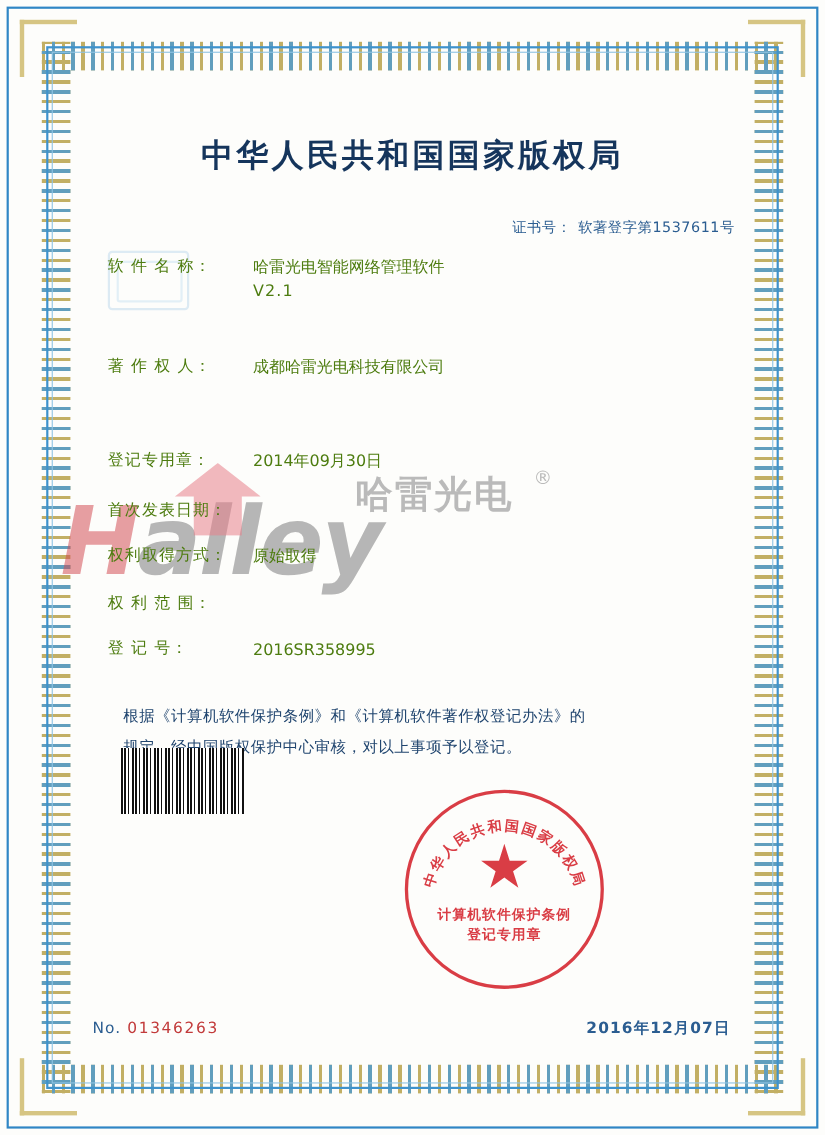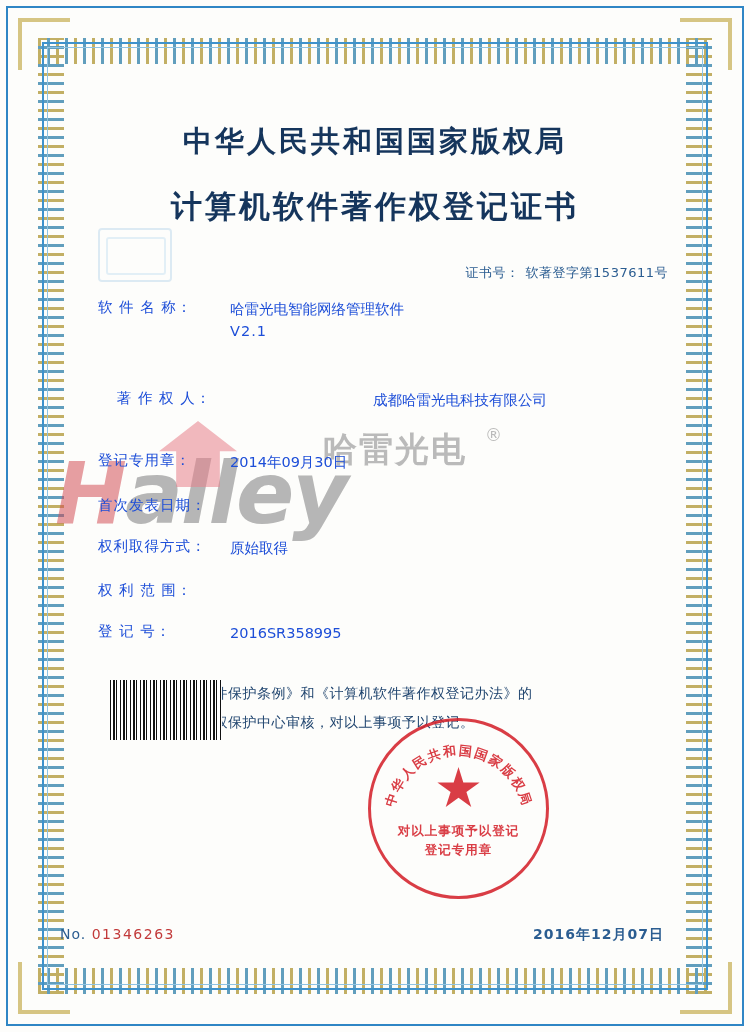--- a/index.html
+++ b/index.html
@@ -116,39 +116,39 @@
     margin-top: 16px;
     padding-left: 38px;
     position: relative;
     z-index: 3;
   }
   .row {
     display: flex;
     align-items: flex-start;
     margin-bottom: 22px;
     font-size: 14.5px;
-    color: #1d4ed8;
+    color: #4d7c0f;
   }
   .row .k {
     width: 132px;
     flex: 0 0 132px;
     letter-spacing: 1px;
     white-space: nowrap;
   }
   .row .v {
     flex: 1;
     line-height: 1.55;
   }
   .row .v .line2 {
     display: block;
     font-family: "DejaVu Sans", sans-serif;
     letter-spacing: 1px;
   }
   .gap-lg { margin-bottom: 46px; }
-  .gap-md { margin-bottom: 40px; text-align: center; }
+  .gap-md { margin-bottom: 64px; }
 
   .statement {
     margin-top: 34px;
     padding: 0 34px 0 52px;
     font-size: 14px;
     line-height: 2.1;
     color: #20456f;
     letter-spacing: .5px;
   }
 
@@ -286,20 +286,21 @@
     bottom: 88px;
     display: flex;
     justify-content: space-between;
     align-items: baseline;
     font-size: 14px;
     color: #2b5d91;
     z-index: 2;
   }
   .footer .serial {
     letter-spacing: 1px;
+    margin-left: 24px;
   }
   .footer .serial .num {
     color: #c23a3a;
     letter-spacing: 1.5px;
   }
   .footer .issue-date {
     letter-spacing: 1px;
     padding-right: 26px;
     font-weight: bold;
   }
@@ -315,21 +316,20 @@
   <div class="corner tl"></div>
   <div class="corner tr"></div>
   <div class="corner bl"></div>
   <div class="corner br"></div>
   <div class="border-inner"></div>
   <div class="border-inner2"></div>
 
   <div class="content">
 
     <div class="title-main">中华人民共和国国家版权局</div>
-    <div class="title-sub">计算机软件著作权登记证书</div>
 
     <div class="cert-no">
       <span class="label">证书号：</span><span class="value">软著登字第1537611号</span>
     </div>
 
     <div class="ghost-stamp"></div>
 
     <div class="fields">
 
       <div class="row gap-lg">
@@ -391,21 +391,21 @@
   <div class="seal">
     <svg class="arc-text" viewBox="0 0 175 175">
       <defs>
         <path id="sealArc" d="M 22,92 A 66,66 0 0 1 153,92"></path>
       </defs>
       <text>
         <textPath href="#sealArc" startOffset="50%" text-anchor="middle">中华人民共和国国家版权局</textPath>
       </text>
     </svg>
     <div class="star"></div>
-    <div class="seal-line1">对以上事项予以登记</div>
+    <div class="seal-line1">计算机软件保护条例</div>
     <div class="seal-line2">登记专用章</div>
   </div>
 
   <div class="footer">
     <div class="serial">
       <span>No.</span>
       <span class="num">01346263</span>
     </div>
     <div class="issue-date">2016年12月07日</div>
   </div>

